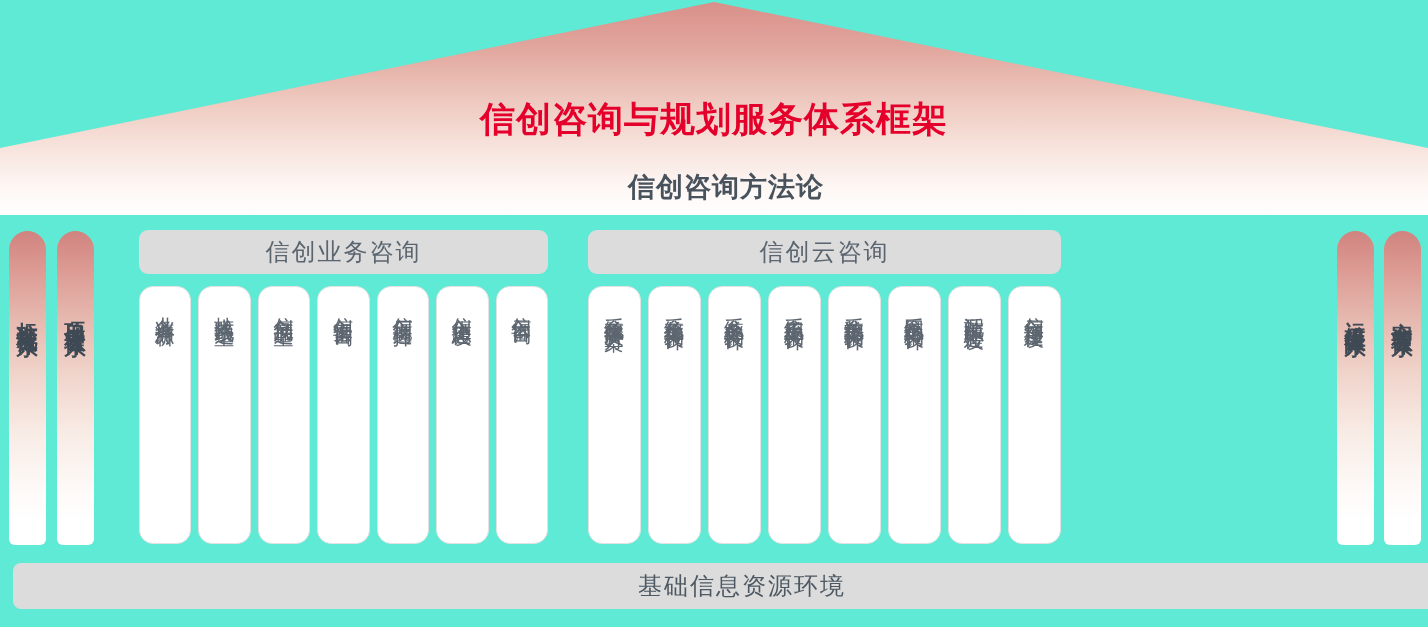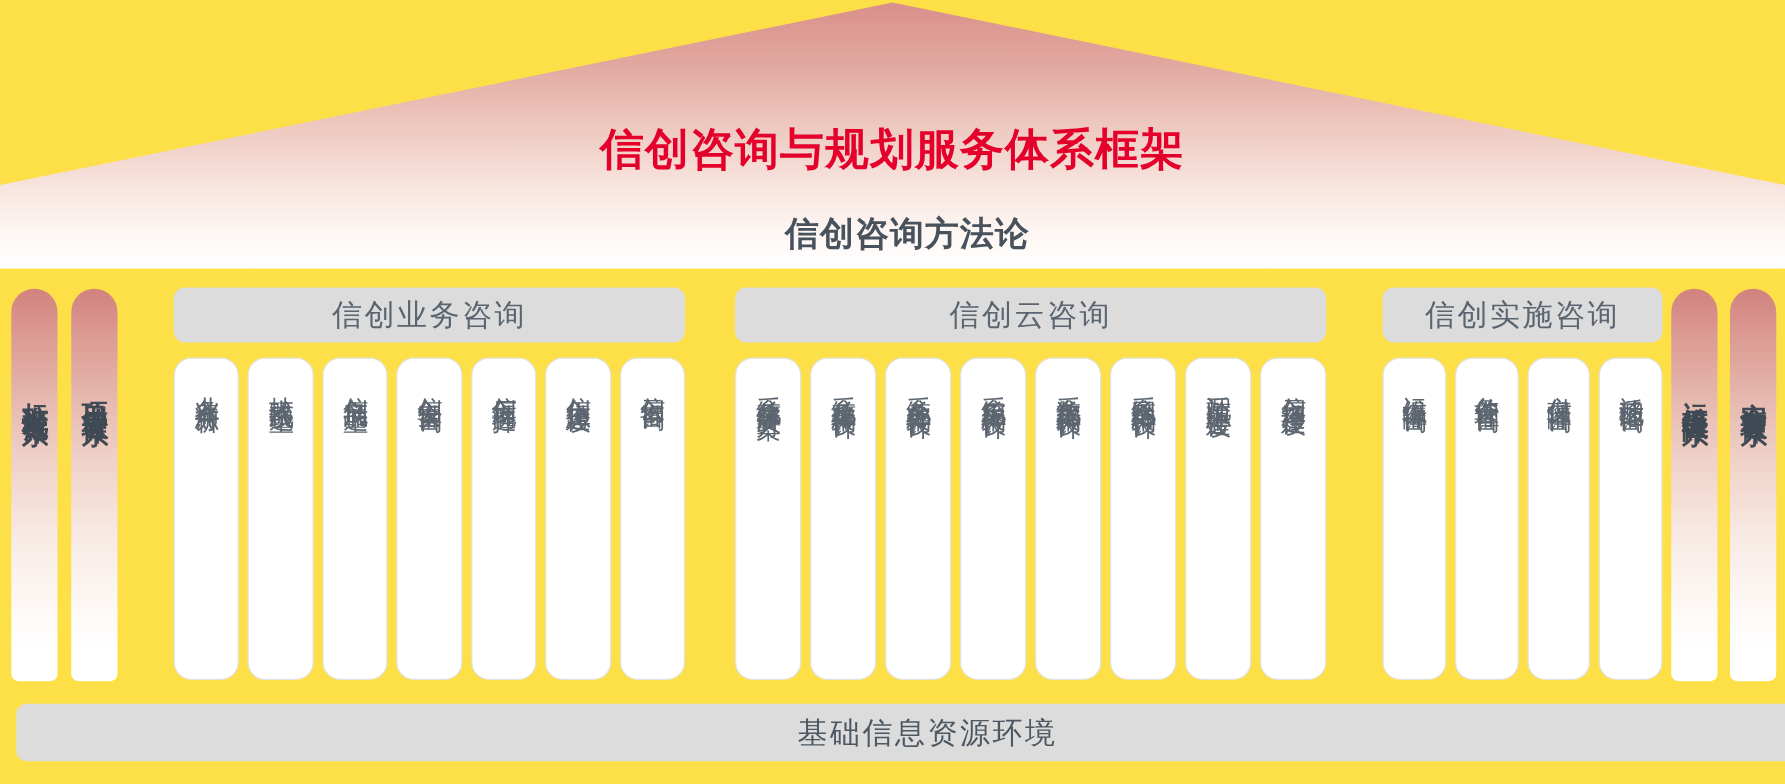--- a/index.html
+++ b/index.html
@@ -12,21 +12,21 @@
     height: 627px;
     font-family: "Liberation Sans", "DejaVu Sans", sans-serif;
     position: relative;
     overflow: hidden;
   }
 
   #stage {
     position: relative;
     width: 1428px;
     height: 627px;
-    background: #fde047;
+    background: #5eead4;
   }
 
   
   #roof {
     position: absolute;
     left: 0;
     top: 0;
     width: 1428px;
     height: 215px;
     pointer-events: none;
@@ -249,33 +249,16 @@
         </div>
       <div class="card">
           <span class="card-text">适配验证中心建设</span>
         </div>
       <div class="card">
           <span class="card-text">信创云迁移建设</span>
         </div>
     </div>
   </div>
 
-  <div class="group" id="group-3">
-    <div class="group-header">信创实施咨询</div>
-    <div class="group-cards">
-      <div class="card">
-          <span class="card-text">运维保障咨询</span>
-        </div>
-      <div class="card">
-          <span class="card-text">备件管理咨询</span>
-        </div>
-      <div class="card">
-          <span class="card-text">交付保障咨询</span>
-        </div>
-      <div class="card">
-          <span class="card-text">迁移适配咨询</span>
-        </div>
-    </div>
-  </div>
 
   <div id="base-bar">基础信息资源环境</div>
 
 </div>
 
 </body></html>

